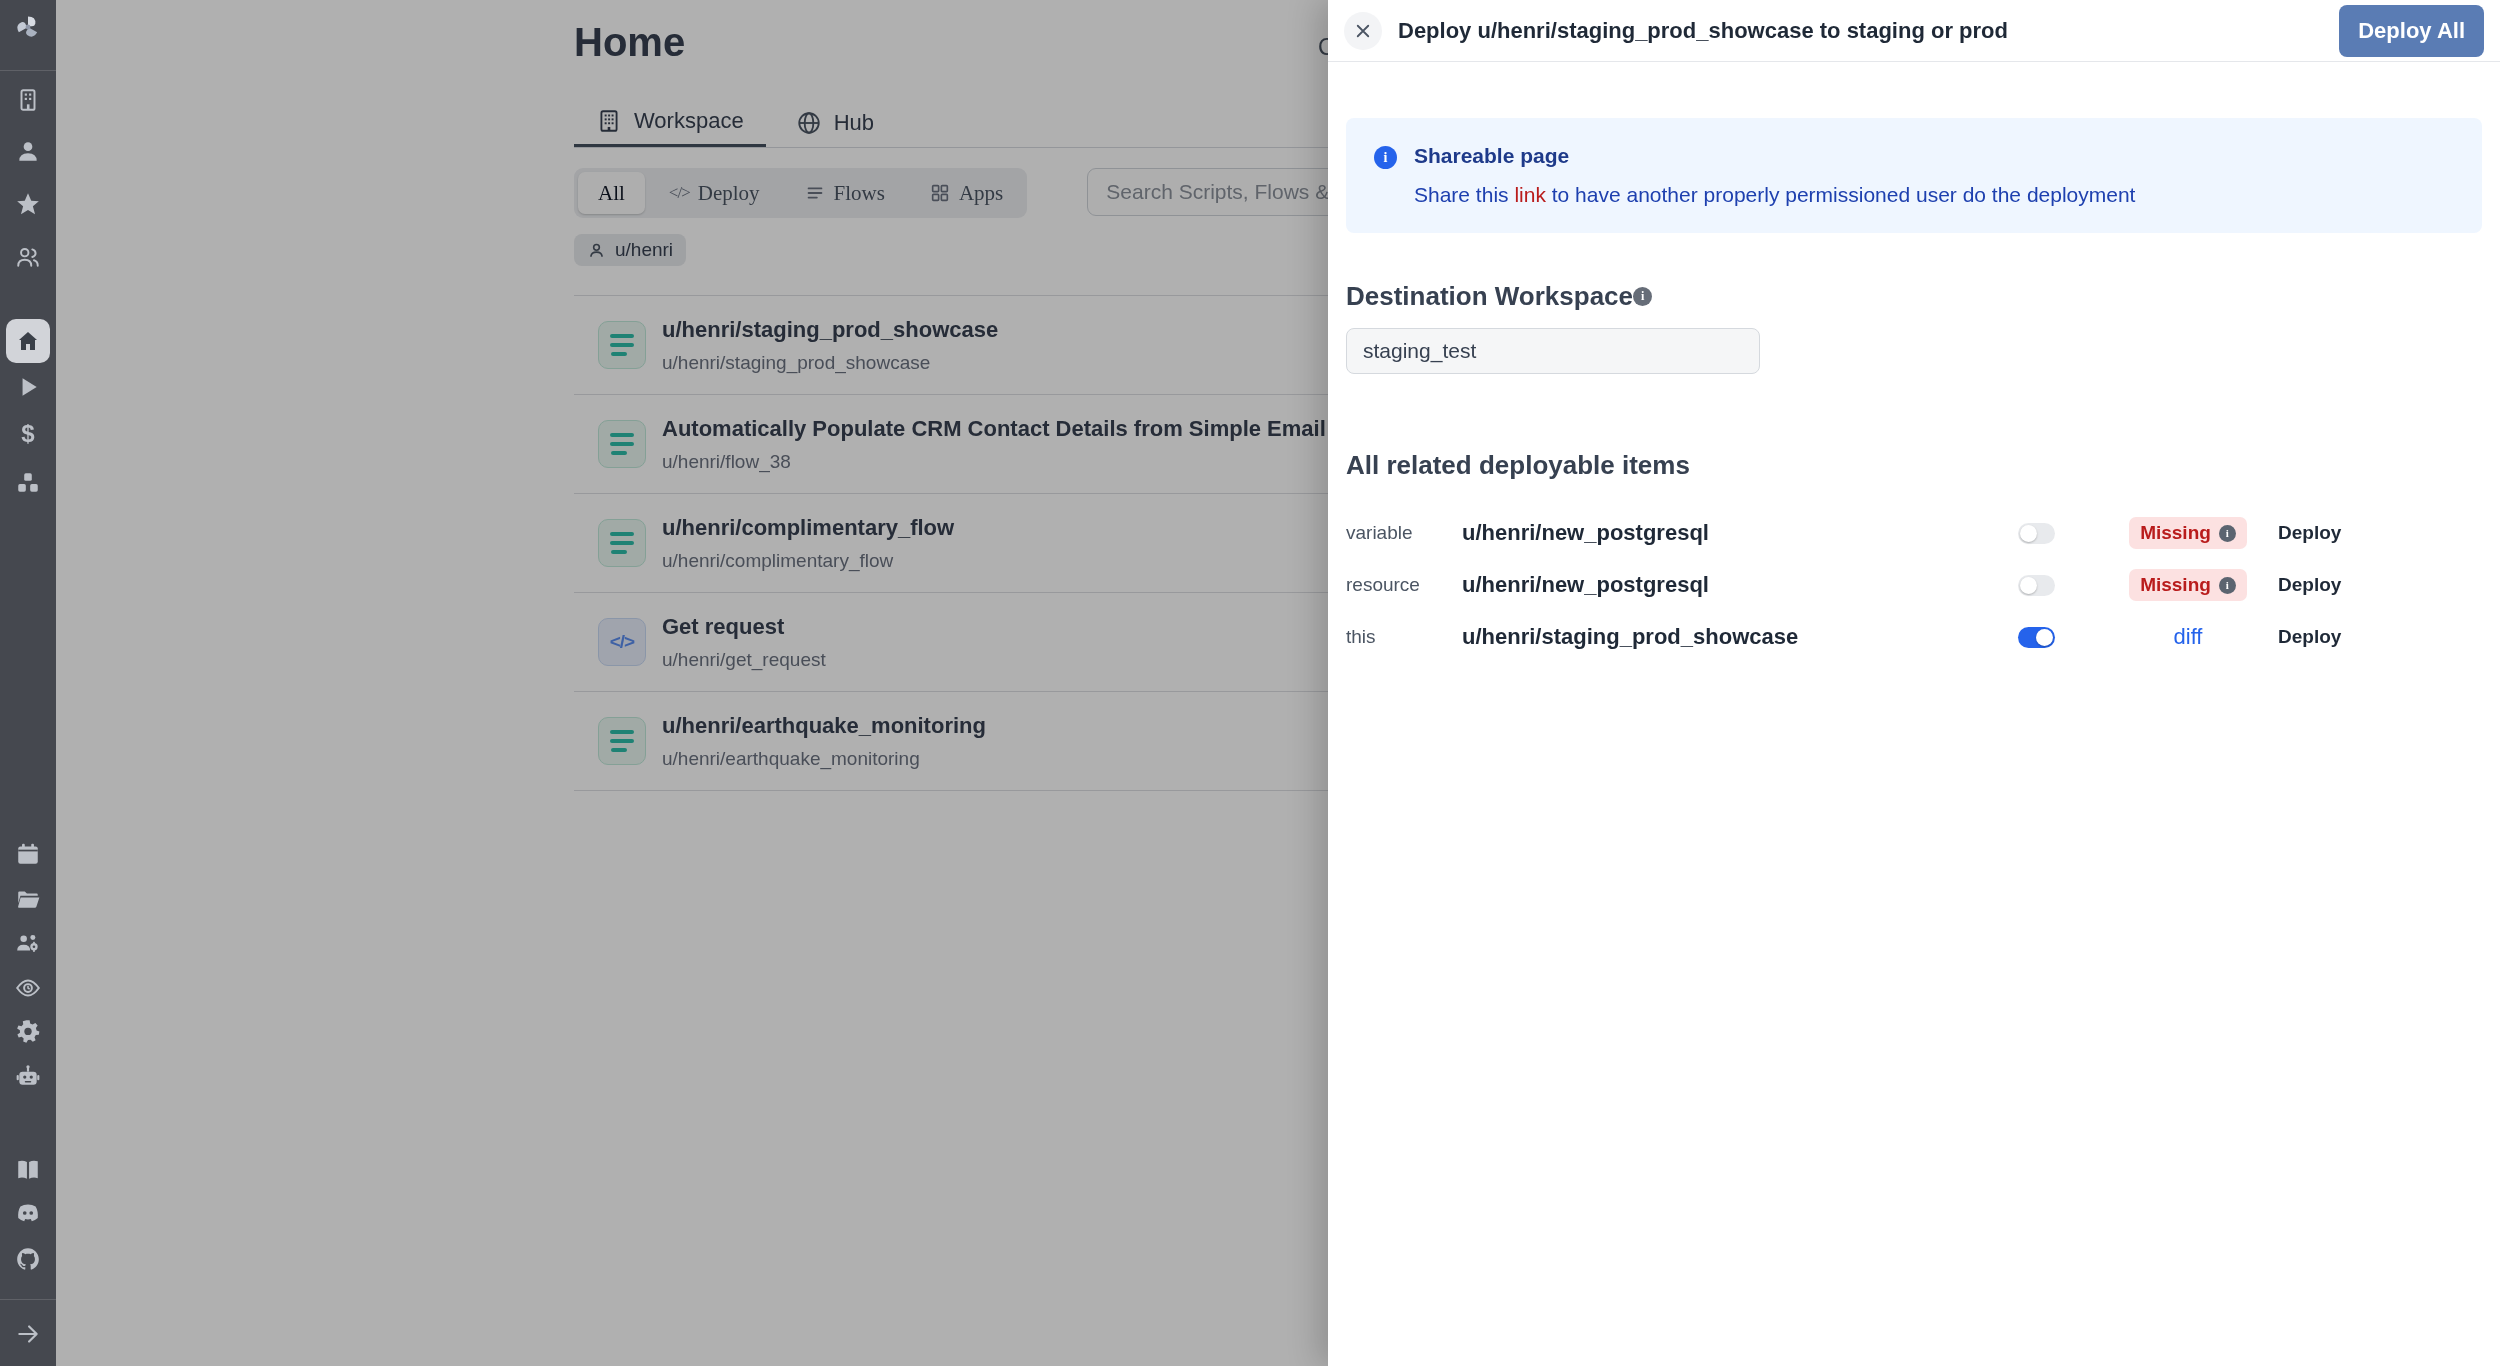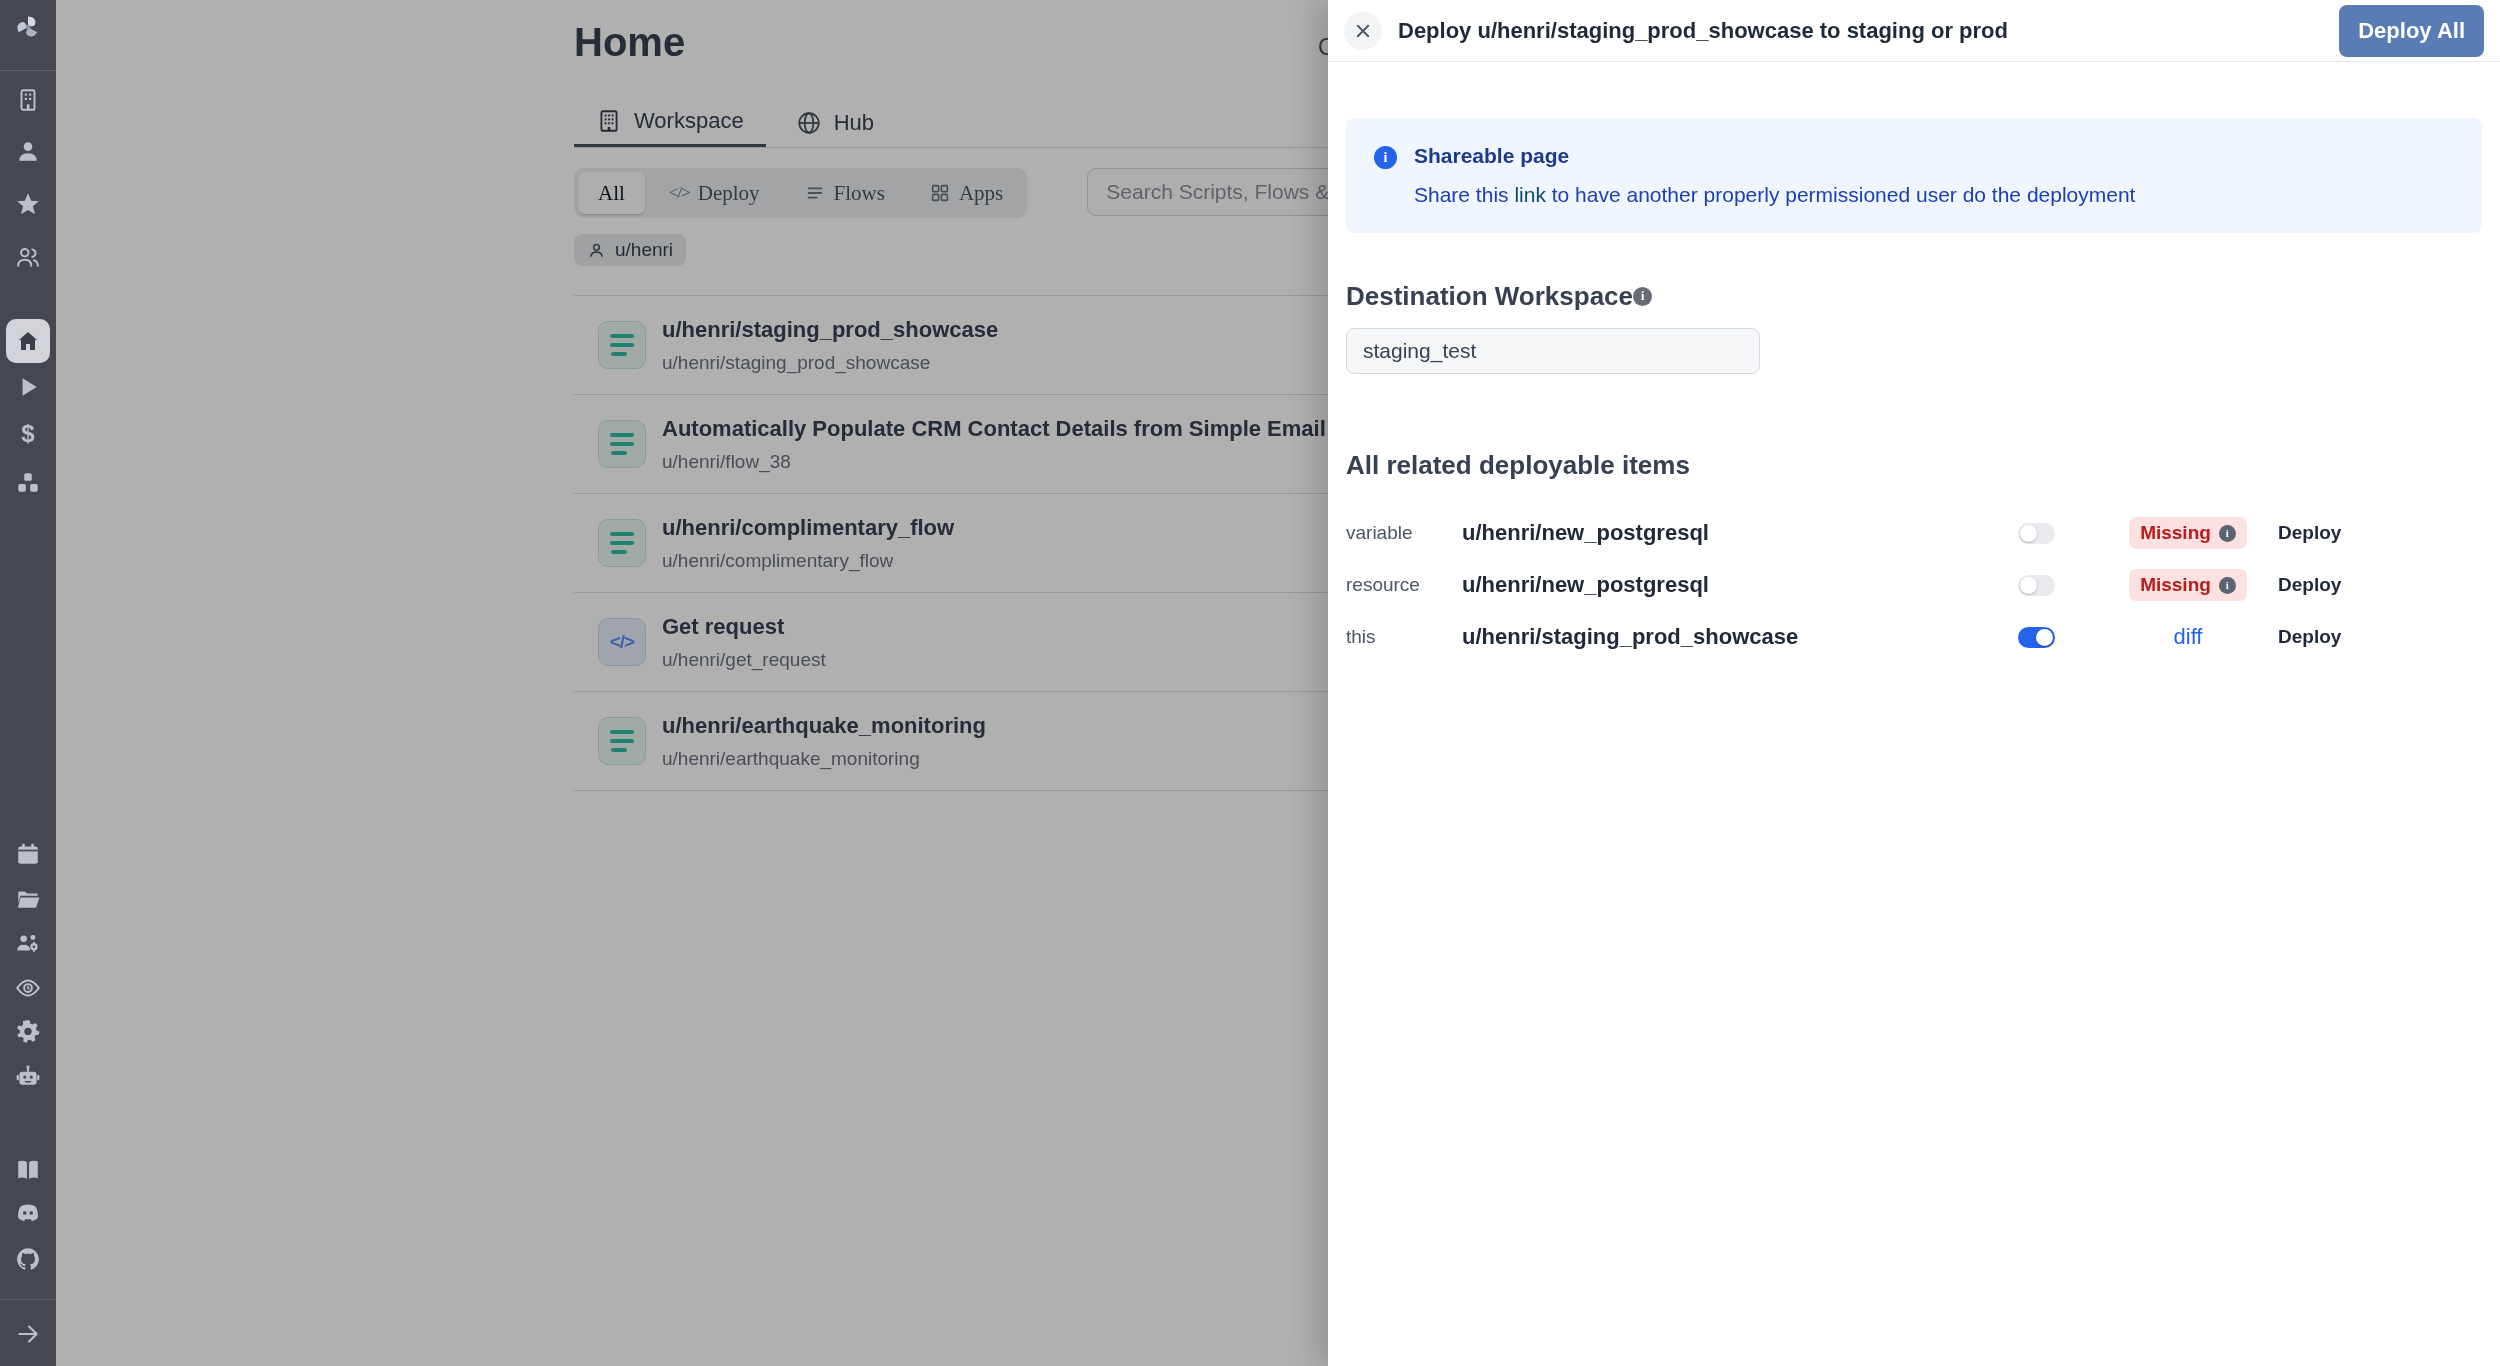--- a/index.html
+++ b/index.html
@@ -49,21 +49,21 @@
   .drawer-header { height:62px; display:flex; align-items:center; gap:16px; padding:0 16px; border-bottom:1px solid #e5e7eb; }
   .close-btn { width:38px; height:38px; border-radius:50%; background:#f3f4f6; border:none; display:flex; align-items:center; justify-content:center; cursor:pointer; flex:0 0 auto; }
   .close-btn svg { width:18px; height:18px; }
   .drawer-title { flex:1; font-size:22px; font-weight:600; color:#1f2937; }
   .deploy-all-btn { background:#5a7cb4; color:#ffffff; border:none; border-radius:8px; height:52px; padding:0 19px; font-size:22px; font-weight:600; font-family:inherit; cursor:pointer; }
   .drawer-body { padding:0 18px; }
   .info-box { margin-top:56px; background:#eff6ff; border-radius:8px; padding:26px 28px; display:flex; gap:17px; }
   .info-dot { width:23px; height:23px; border-radius:50%; background:#2563eb; color:#ffffff; font-size:14px; font-weight:700; display:flex; align-items:center; justify-content:center; flex:0 0 auto; margin-top:2px; font-family:"Liberation Serif", serif; }
   .info-title { font-size:21px; font-weight:600; color:#1e3a8a; }
   .info-body { margin-top:15px; font-size:21px; color:#1e40af; }
-  .info-body a { color:#0c4a6e; text-decoration:none; cursor:pointer; }
+  .info-body a { color:#b91c1c; text-decoration:none; cursor:pointer; }
   .section-h { display:flex; align-items:center; gap:0; font-size:26px; font-weight:700; color:#374151; }
   .dest-h { margin-top:48px; }
   .gray-dot { width:19px; height:19px; border-radius:50%; background:#666d78; color:#ffffff; font-size:12px; font-weight:700; display:flex; align-items:center; justify-content:center; font-family:"Liberation Serif", serif; cursor:pointer; }
   .dest-input { margin-top:16px; width:414px; height:46px; background:#f5f6f7; border:1px solid #d5d9de; border-radius:8px; padding:0 16px; font-size:21px; color:#374151; font-family:inherit; }
   .items-h { margin-top:76px; }
   .dep-rows { margin-top:26px; }
   .dep-row { display:grid; grid-template-columns:116px 556px 80px 180px 96px; align-items:center; height:52px; }
   .dep-kind { font-size:19px; color:#4b5563; }
   .dep-path { font-size:22px; font-weight:600; color:#1f2937; }
   .toggle { width:37px; height:21px; border-radius:11px; position:relative; cursor:pointer; }

